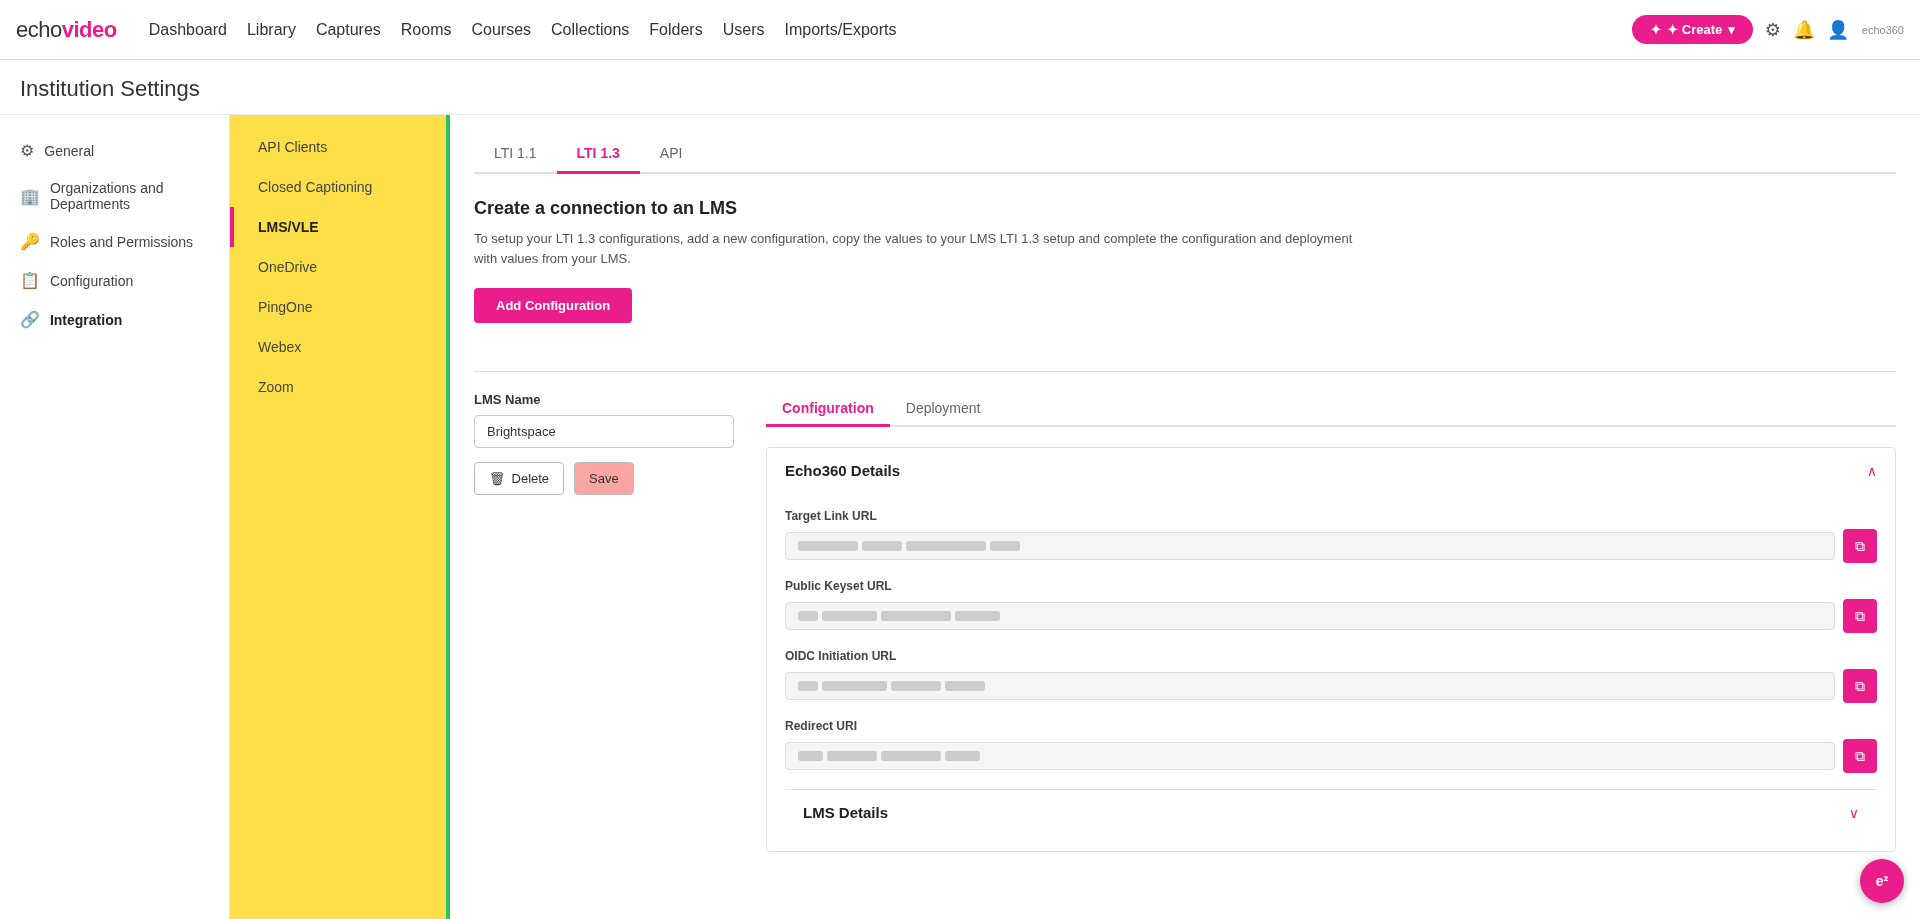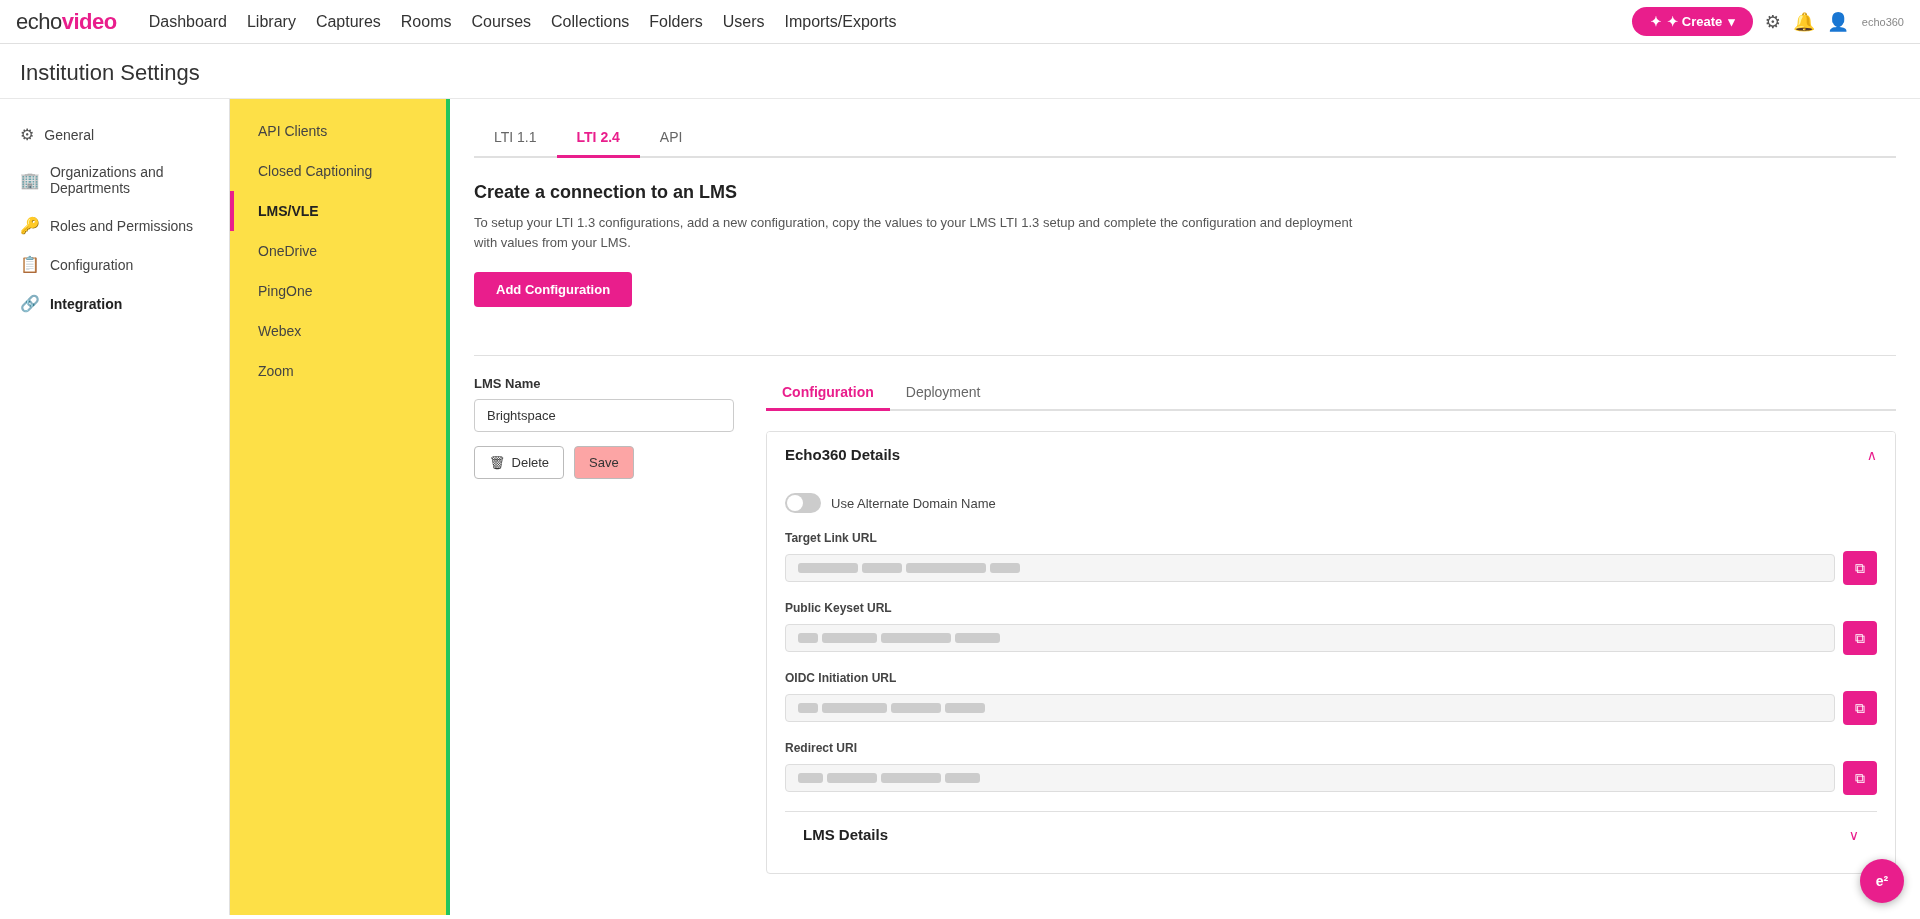--- a/index.html
+++ b/index.html
@@ -1,20 +1,20 @@
 <!DOCTYPE html>
 <html><head>
   <meta charset="utf-8">
   <style>
     * { box-sizing: border-box; margin: 0; padding: 0; }
     body { font-family: -apple-system, BlinkMacSystemFont, 'Segoe UI', Arial, sans-serif; font-size: 14px; color: #333; background: #fff; }
 
     
     .top-nav {
-      display: flex; align-items: center; height: 44px;
+      display: flex; align-items: center; height: 60px;
       border-bottom: 1px solid #e0e0e0; padding: 0 16px; gap: 24px;
       background: #fff;
     }
     .logo { display: flex; align-items: center; margin-right: 8px; }
     .logo-echo { font-size: 22px; font-weight: 300; color: #333; letter-spacing: -0.5px; }
     .logo-video { font-size: 22px; font-weight: 700; color: #e91e8c; letter-spacing: -0.5px; }
     .nav-links { display: flex; gap: 20px; align-items: center; }
     .nav-link { color: #333; text-decoration: none; font-size: 16px; cursor: pointer; }
     .nav-right { margin-left: auto; display: flex; align-items: center; gap: 12px; }
     .create-btn {
@@ -261,21 +261,21 @@
       </div>
     </div>
 
     <div class="content-area">
 
       <div class="tab-bar">
         <div class="tab">
           <span>LTI 1.1</span>
         </div>
         <div class="tab active">
-          <span>LTI 2.4</span>
+          <span>LTI 1.3</span>
         </div>
         <div class="tab">
           <span>API</span>
         </div>
       </div>
 
       <div class="connection-section">
         <div class="connection-title">Create a connection to an LMS</div>
         <div class="connection-desc">To setup your LTI 1.3 configurations, add a new configuration, copy the values to your LMS LTI 1.3 setup and complete the configuration and deployment with values from your LMS.</div>
         <button class="add-config-btn">Add Configuration</button>
@@ -307,24 +307,20 @@
             </div>
           </div>
 
           <div class="details-section">
             <div class="details-header">
               <span class="details-header-title">Echo360 Details</span>
               <span class="collapse-icon">∧</span>
             </div>
             <div class="details-body">
 
-              <div class="toggle-row">
-                <div class="toggle"></div>
-                <span class="toggle-label">Use Alternate Domain Name</span>
-              </div>
 
               <div class="field-group">
                 <div class="field-label">Target Link URL</div>
                 <div class="field-row">
                   <div class="field-input">
                     <div class="url-blur">
                       <div class="url-segment" style="width:60px;"></div>
                       <div class="url-segment" style="width:40px;"></div>
                       <div class="url-segment" style="width:80px;"></div>
                       <div class="url-segment" style="width:30px;"></div>

